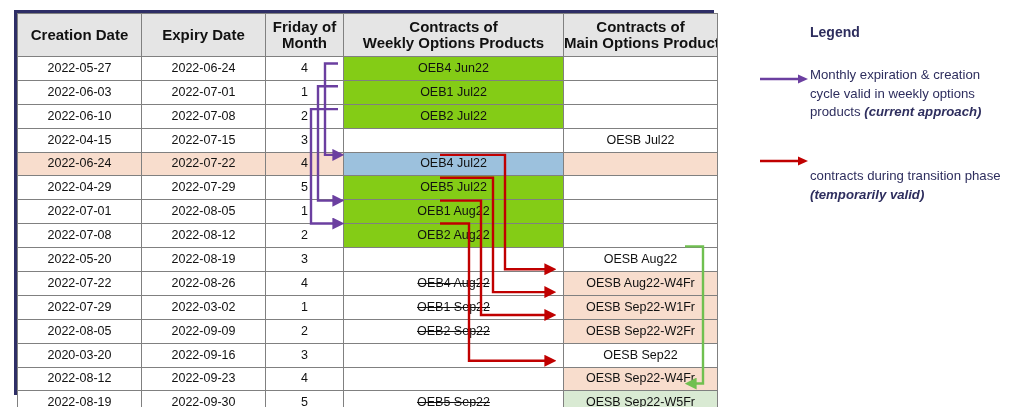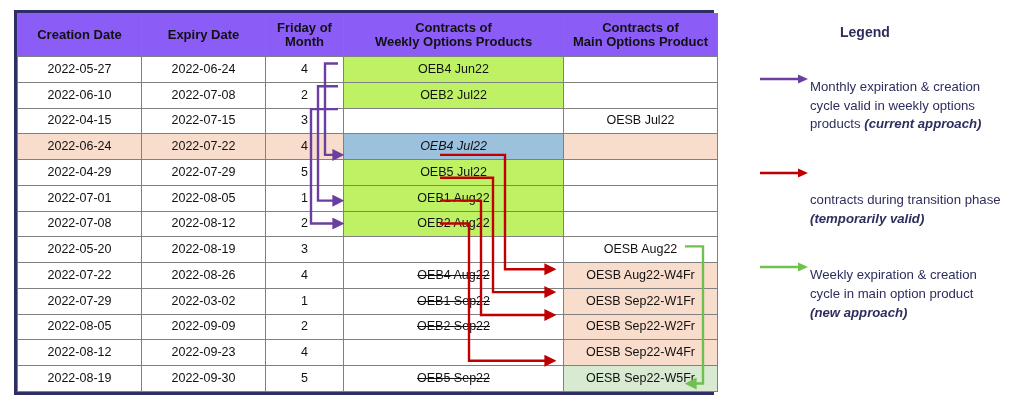--- a/index.html
+++ b/index.html
@@ -10,45 +10,45 @@
   #schedule-table{
     position:absolute;left:14px;top:10px;width:700px;height:385px;
     border:3px solid #2e2e66;box-sizing:border-box;background:#fff;
   }
   table.grid{border-collapse:collapse;width:100%;height:100%;table-layout:fixed;}
   table.grid th,table.grid td{
     border:1px solid #808080;
     font-size:12.5px;text-align:center;vertical-align:middle;
     padding:0;height:22.9px;line-height:1.05;overflow:hidden;white-space:nowrap;
   }
-  table.grid th{font-weight:bold;font-size:13px;height:42px;background:#8b5cf6;}
+  table.grid th{font-weight:bold;font-size:15px;height:42px;background:#e5e5e5;}
   col.c-create{width:124px}
   col.c-expiry{width:124px}
   col.c-friday{width:78px}
   col.c-weekly{width:220px}
   col.c-main{width:154px}
 
   td.weekly,td.main{text-align:left;padding-left:20px;font-size:12.5px;}
   td.strike span.txt{text-decoration:line-through;text-decoration-thickness:1.3px;}
 
-  .bg-blue-light{background:#bef264;}
-  .bg-blue-dark{background:#9cc1dd;font-style:italic;}
+  .bg-blue-light{background:#84cc16;}
+  .bg-blue-dark{background:#9cc1dd;}
   .bg-peach{background:#f8ddcd;}
   .bg-green{background:#d9ead3;}
   .bg-white{background:#ffffff;}
 
   
   #arrow-overlay{position:absolute;left:0;top:0;width:1024px;height:407px;pointer-events:none;}
 
   
   #legend{position:absolute;left:760px;top:24px;width:250px;}
-  #legend .legend-title{font-weight:bold;font-size:14px;color:#2e2e5e;margin-left:80px;}
+  #legend .legend-title{font-weight:bold;font-size:14px;color:#2e2e5e;margin-left:50px;}
   #legend .legend-row{display:flex;align-items:flex-start;margin-top:26px;}
   #legend .legend-arrow{width:50px;flex:0 0 50px;padding-top:5px;}
-  #legend .legend-text{font-size:13.2px;line-height:1.42;color:#2e2e5e;margin-top:12px;}
+  #legend .legend-text{font-size:13.2px;line-height:1.42;color:#2e2e5e;}
   #legend .legend-text i{font-style:italic;font-weight:bold;}
 </style>
 </head>
 <body>
 
 <div id="schedule-table">
   <table class="grid">
     <colgroup>
       <col class="c-create">
         <col class="c-expiry">
@@ -80,20 +80,27 @@
     </thead>
     <tbody id="grid-body">
         <tr class="bg-white">
           <td class="bg-white"><span class="txt">2022-05-27</span></td>
           <td class="bg-white"><span class="txt">2022-06-24</span></td>
           <td class="bg-white"><span class="txt">4</span></td>
           <td class="weekly bg-blue-light"><span class="txt">OEB4  Jun22</span></td>
           <td class="main bg-white"><span class="txt"></span></td>
         </tr>
         <tr class="bg-white">
+          <td class="bg-white"><span class="txt">2022-06-03</span></td>
+          <td class="bg-white"><span class="txt">2022-07-01</span></td>
+          <td class="bg-white"><span class="txt">1</span></td>
+          <td class="weekly bg-blue-light"><span class="txt">OEB1  Jul22</span></td>
+          <td class="main bg-white"><span class="txt"></span></td>
+        </tr>
+        <tr class="bg-white">
           <td class="bg-white"><span class="txt">2022-06-10</span></td>
           <td class="bg-white"><span class="txt">2022-07-08</span></td>
           <td class="bg-white"><span class="txt">2</span></td>
           <td class="weekly bg-blue-light"><span class="txt">OEB2  Jul22</span></td>
           <td class="main bg-white"><span class="txt"></span></td>
         </tr>
         <tr class="bg-white">
           <td class="bg-white"><span class="txt">2022-04-15</span></td>
           <td class="bg-white"><span class="txt">2022-07-15</span></td>
           <td class="bg-white"><span class="txt">3</span></td>
@@ -148,20 +155,27 @@
           <td class="bg-white"><span class="txt">1</span></td>
           <td class="weekly bg-white strike"><span class="txt">OEB1  Sep22</span></td>
           <td class="main bg-peach"><span class="txt">OESB Sep22-W1Fr</span></td>
         </tr>
         <tr class="bg-white">
           <td class="bg-white"><span class="txt">2022-08-05</span></td>
           <td class="bg-white"><span class="txt">2022-09-09</span></td>
           <td class="bg-white"><span class="txt">2</span></td>
           <td class="weekly bg-white strike"><span class="txt">OEB2  Sep22</span></td>
           <td class="main bg-peach"><span class="txt">OESB Sep22-W2Fr</span></td>
+        </tr>
+        <tr class="bg-white">
+          <td class="bg-white"><span class="txt">2020-03-20</span></td>
+          <td class="bg-white"><span class="txt">2022-09-16</span></td>
+          <td class="bg-white"><span class="txt">3</span></td>
+          <td class="weekly bg-white"><span class="txt"></span></td>
+          <td class="main bg-white"><span class="txt">OESB Sep22</span></td>
         </tr>
         <tr class="bg-white">
           <td class="bg-white"><span class="txt">2022-08-12</span></td>
           <td class="bg-white"><span class="txt">2022-09-23</span></td>
           <td class="bg-white"><span class="txt">4</span></td>
           <td class="weekly bg-white"><span class="txt"></span></td>
           <td class="main bg-peach"><span class="txt">OESB Sep22-W4Fr</span></td>
         </tr>
         <tr class="bg-white">
           <td class="bg-white"><span class="txt">2022-08-19</span></td>
@@ -226,26 +240,13 @@
         <path d="M38,1.5 L48,6 L38,10.5 z" fill="#c00000"></path>
       </svg>
     </div>
     <div class="legend-text">
       <br>
       <span>contracts during transition phase</span><br>
       <i>(temporarily valid)</i>
     </div>
   </div>
 
-  <div class="legend-row">
-    <div class="legend-arrow">
-      <svg width="50" height="12" viewBox="0 0 50 12">
-        <line x1="0" y1="6" x2="40" y2="6" stroke="#70c050" stroke-width="2.6"></line>
-        <path d="M38,1.5 L48,6 L38,10.5 z" fill="#70c050"></path>
-      </svg>
-    </div>
-    <div class="legend-text">
-      <span>Weekly expiration &amp; creation</span><br>
-      <span>cycle in main option product</span><br>
-      <i>(new approach)</i>
-    </div>
-  </div>
 </div>
 
 </body></html>

